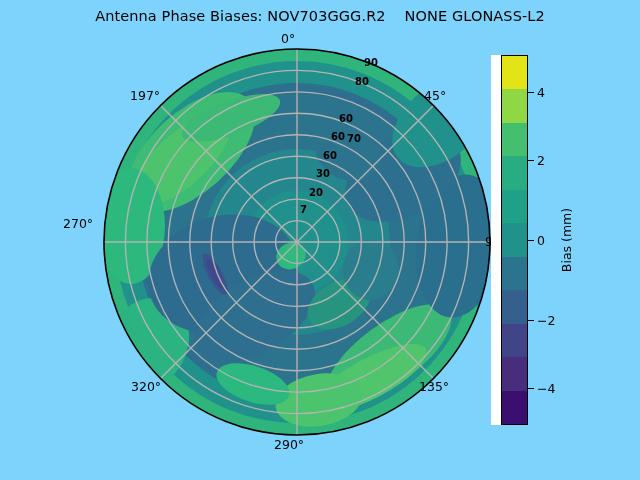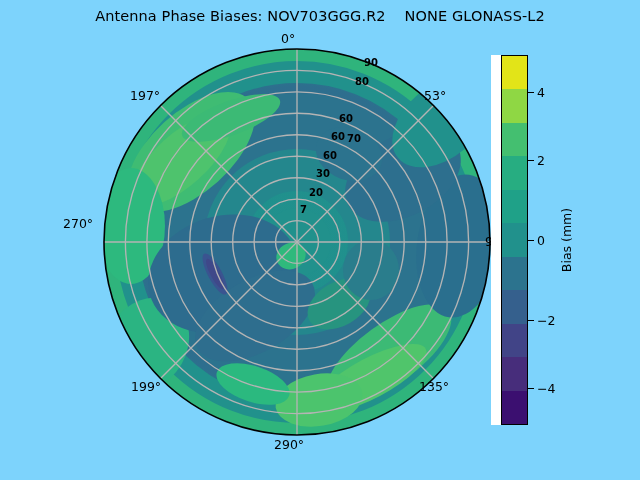--- a/index.html
+++ b/index.html
@@ -185,25 +185,25 @@
       <line x1="194" y1="1" x2="194" y2="387"></line>
       <line x1="1" y1="194" x2="387" y2="194"></line>
       <line x1="57.5" y1="57.5" x2="330.5" y2="330.5"></line>
       <line x1="330.5" y1="57.5" x2="57.5" y2="330.5"></line>
     </g>
 
     <circle cx="194" cy="194" r="193" fill="none" stroke="#000000" stroke-width="1.6"></circle>
   </svg>
 
   <div class="ang-label" style="left:281px; top:31px;">0°</div>
-  <div class="ang-label" style="left:424px; top:88px;">53°</div>
+  <div class="ang-label" style="left:424px; top:88px;">45°</div>
   <div class="ang-label" style="left:485px; top:234px;">90°</div>
   <div class="ang-label" style="left:419px; top:379px;">135°</div>
   <div class="ang-label" style="left:274px; top:437px;">290°</div>
-  <div class="ang-label" style="left:131px; top:379px;">199°</div>
+  <div class="ang-label" style="left:131px; top:379px;">320°</div>
   <div class="ang-label" style="left:63px; top:216px;">270°</div>
   <div class="ang-label" style="left:130px; top:88px;">197°</div>
 
   <div class="rad-label" style="left:300px; top:204px;">7</div>
   <div class="rad-label" style="left:309px; top:187px;">20</div>
   <div class="rad-label" style="left:316px; top:168px;">30</div>
   <div class="rad-label" style="left:323px; top:150px;">60</div>
   <div class="rad-label" style="left:331px; top:131px;">60</div>
   <div class="rad-label" style="left:339px; top:113px;">60</div>
   <div class="rad-label" style="left:347px; top:95px;margin-top:38px;">70</div>

